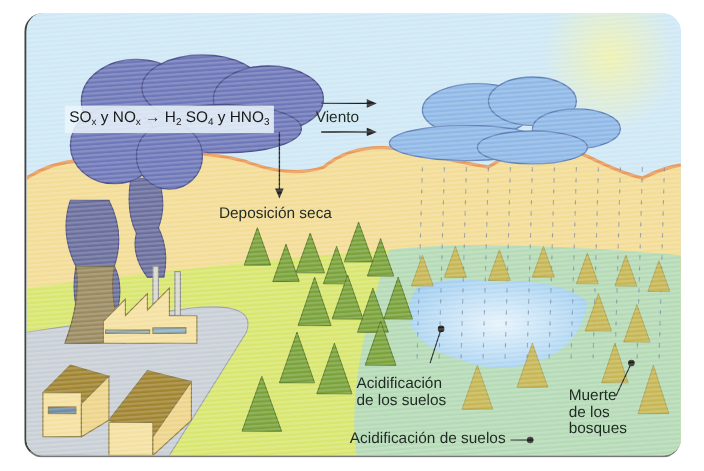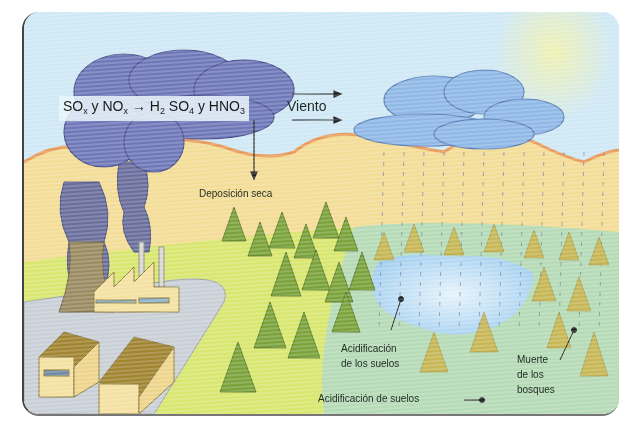--- a/index.html
+++ b/index.html
@@ -2,21 +2,21 @@
 <html><head>
 <meta charset="utf-8">
 <style>
   html, body { margin:0; padding:0; background:#ffffff; }
   body { width:640px; height:428px; position:relative; overflow:hidden;
          font-family:"Liberation Sans", sans-serif; }
   #frame { position:absolute; left:22px; top:12px; width:595px; height:402px;
            border-left:2px solid #444; border-bottom:2px solid #777; overflow:hidden;
            background:#cfe8f5;border-radius:17px; }
   #art { position:absolute; left:0; top:0; }
-  .label { position:absolute; color:#1f2a22; font-size:10px; line-height:15px; white-space:nowrap; }
+  .label { position:absolute; color:#1f2a22; font-size:14px; line-height:15px; white-space:nowrap; }
   .box { position:absolute; background:rgba(235,246,252,0.85); color:#1a1a1a;
          font-size:14px; line-height:20px; padding:0 4px; white-space:nowrap; }
   .box sub { font-size:9px; vertical-align:-3px; }
 </style>
 </head>
 <body>
 
 <div id="frame">
   <svg id="art" width="595" height="402" viewBox="0 0 595 402">
     <defs>
@@ -168,21 +168,21 @@
     <span>SO</span><sub>x</sub><span> y NO</span><sub>x</sub>
     <span>→</span>
     <span>H</span><sub>2</sub><span> SO</span><sub>4</sub><span> y HNO</span><sub>3</sub>
   </div>
 
   <div class="label" style="left:263px; top:87px; font-size:14px;">Viento</div>
 
 
   <div class="label" style="left:175px; top:174px;">Deposición seca</div>
 
-  <div class="label" style="left:300px; top:329px;margin-left:17px;">
+  <div class="label" style="left:300px; top:329px;">
     <div>Acidificación</div>
     <div>de los suelos</div>
   </div>
 
   <div class="label" style="left:493px; top:340px;">
     <div>Muerte</div>
     <div>de los</div>
     <div>bosques</div>
   </div>
 

